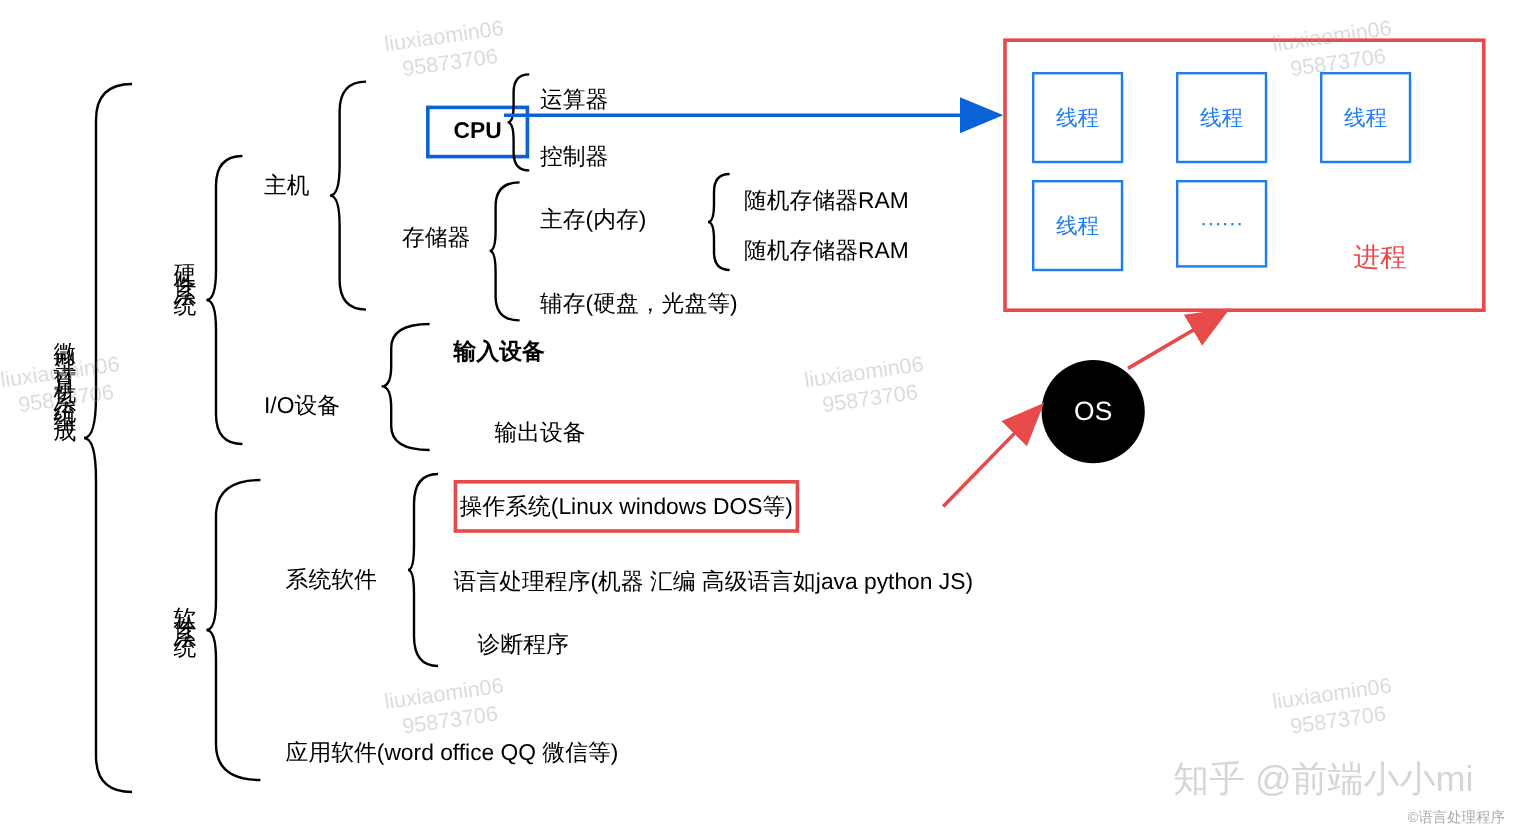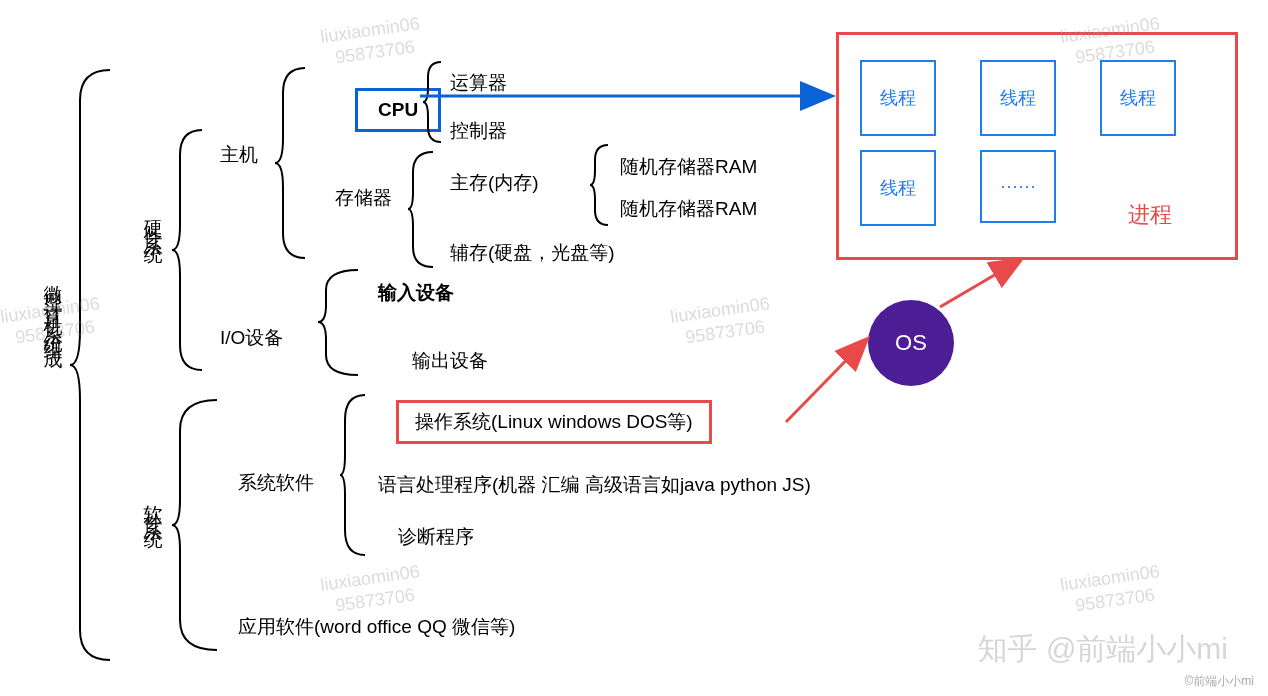--- a/index.html
+++ b/index.html
@@ -1,24 +1,24 @@
 <!DOCTYPE html>
 <html><head>
 <meta charset="utf-8">
 <style>
   * { margin: 0; padding: 0; box-sizing: border-box; }
   body { font-family: "Microsoft YaHei", Arial, sans-serif; font-size: 19px; color: #000; background: #fff; width: 1268px; height: 696px; position: relative; }
   .label { position: absolute; white-space: nowrap; }
   .vertical { writing-mode: vertical-rl; letter-spacing: 8px; }
   .cpu-box { position: absolute; border: 3px solid #0b62d6; padding: 8px 20px; font-weight: bold; }
-  .os-box { position: absolute; border: 3px solid #e84a4a; padding: 6px 16px; margin-left: 18px; }
+  .os-box { position: absolute; border: 3px solid #e84a4a; padding: 6px 2px; }
   .process-box { position: absolute; border: 3px solid #e84a4a; }
   .thread { position: absolute; border: 2px solid #1e7cf5; color: #1e7cf5; padding: 24px 18px; font-size: 18px; text-align: center; }
   .process-label { position: absolute; color: #e84a4a; font-size: 22px; }
-  .os-circle { position: absolute; width: 86px; height: 86px; border-radius: 50%; background: #4c1d95; color: #fff; display: flex; align-items: center; justify-content: center; font-size: 22px; }
+  .os-circle { position: absolute; width: 86px; height: 86px; border-radius: 50%; background: #000000; color: #fff; display: flex; align-items: center; justify-content: center; font-size: 22px; }
   .watermark { position: absolute; color: #999; opacity: 0.35; font-size: 18px; font-family: Arial; transform: rotate(-8deg); pointer-events: none; }
   .footer-wm { position: absolute; right: 14px; bottom: 6px; color: #aaa; font-size: 12px; }
   .zhihu-wm { position: absolute; right: 40px; bottom: 26px; color: #bbb; font-size: 30px; opacity: 0.6; }
   svg.arrow { position: absolute; overflow: visible; }
 </style>
 </head>
 <body>
 
 <div class="label vertical" style="left:40px; top:270px;">微型计算机系统组成</div>
 
@@ -117,13 +117,13 @@
 <div class="watermark" style="left:0px; top:300px;">liuxiaomin06</div>
 <div class="watermark" style="left:15px; top:322px;">95873706</div>
 <div class="watermark" style="left:670px; top:300px;">liuxiaomin06</div>
 <div class="watermark" style="left:685px; top:322px;">95873706</div>
 <div class="watermark" style="left:320px; top:568px;">liuxiaomin06</div>
 <div class="watermark" style="left:335px; top:590px;">95873706</div>
 <div class="watermark" style="left:1060px; top:568px;">liuxiaomin06</div>
 <div class="watermark" style="left:1075px; top:590px;">95873706</div>
 
 <div class="zhihu-wm">知乎 @前端小小mi</div>
-<div class="footer-wm">©前端小小mi</div>
+<div class="footer-wm">©语言处理程序</div>
 
 </body></html>

